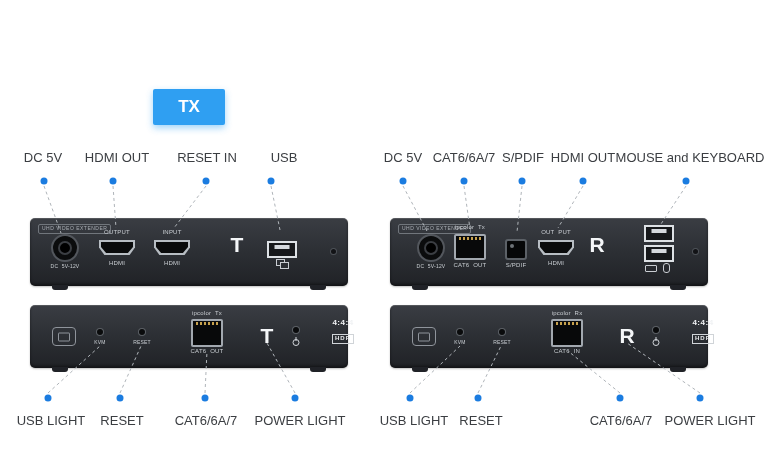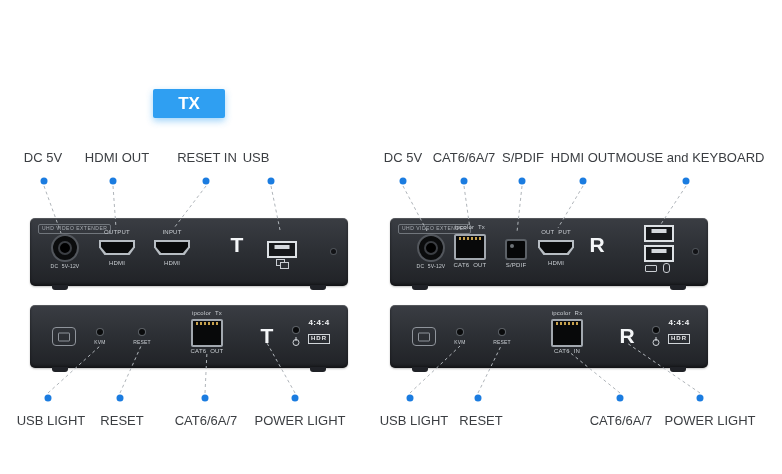--- a/index.html
+++ b/index.html
@@ -1,37 +1,37 @@
 <!DOCTYPE html>
 <html><head>
 <meta charset="utf-8">
 <style>
   html,body{margin:0;padding:0;background:#ffffff;}
   .canvas{position:relative;width:782px;height:474px;background:#ffffff;font-family:"Liberation Sans",sans-serif;overflow:hidden;}
   .title{position:absolute;top:14px;left:0;width:100%;text-align:center;font-size:29px;color:#2c68c0;letter-spacing:.5px;}
-  .io-badge{position:absolute;width:72px;height:29px;background:#2f9ff2;color:#fff;font-size:17px;font-weight:bold;display:flex;align-items:center;justify-content:center;border-radius:2px;box-shadow:0 3px 7px rgba(47,159,242,.45);}
+  .io-badge{position:absolute;width:72px;height:36px;background:#2f9ff2;color:#fff;font-size:17px;font-weight:bold;display:flex;align-items:center;justify-content:center;border-radius:2px;box-shadow:0 3px 7px rgba(47,159,242,.45);}
   .callout{position:absolute;transform:translateX(-50%);font-size:13px;color:#3b3e42;white-space:nowrap;}
   .panel{position:absolute;width:318px;background:linear-gradient(180deg,#3a3d43 0%,#2c2f34 50%,#202226 100%);border-radius:5px;box-shadow:inset 0 1px 0 rgba(255,255,255,.14),inset 0 -2px 3px rgba(0,0,0,.45),0 1px 2px rgba(0,0,0,.25);}
   .foot{position:absolute;width:16px;height:5px;bottom:-4px;background:#202227;border-radius:0 0 3px 3px;}
   .plate{position:absolute;left:8px;top:6px;font-size:5px;line-height:1.5;letter-spacing:.5px;color:#a9aeb4;border:1px solid #71767c;border-radius:2px;padding:0 3px;white-space:nowrap;}
   .tinylabel{position:absolute;transform:translateX(-50%);font-size:6px;line-height:1;color:#c9cdd2;letter-spacing:.2px;white-space:nowrap;word-spacing:2px;}
   .microlabel{font-size:5px;}
   .dc-jack{position:absolute;transform:translateX(-50%);width:24px;height:24px;border-radius:50%;background:#0b0c0d;border:2px solid #53575d;}
   .dc-jack-inner{position:absolute;left:50%;top:50%;width:10px;height:10px;border-radius:50%;background:#000;border:2px solid #3b3e43;transform:translate(-50%,-50%);}
   .hdmi-port{position:absolute;transform:translateX(-50%);width:36px;height:15px;background:#b7bdc3;clip-path:polygon(0 0,100% 0,100% 50%,85% 100%,15% 100%,0 50%);}
   .hdmi-port-inner{position:absolute;left:2px;top:2px;right:2px;bottom:2px;background:#0a0b0c;clip-path:polygon(0 0,100% 0,100% 45%,84% 100%,16% 100%,0 45%);}
   .usb-port{position:absolute;transform:translateX(-50%);width:26px;height:13px;background:#16181b;border:2px solid #dde1e5;}
   .usb-tongue{position:absolute;left:50%;top:2px;transform:translateX(-50%);width:15px;height:4px;background:#d4d8dd;}
   .rj45{position:absolute;transform:translateX(-50%);background:#08090a;border:2px solid #a2a8af;border-radius:2px;}
   .rj45-pins{position:absolute;top:1px;left:3px;right:3px;height:3px;background:repeating-linear-gradient(90deg,#c8a24e 0 2px,#0a0b0c 2px 4px);}
   .spdif{position:absolute;transform:translateX(-50%);width:18px;height:17px;background:#060708;border:2px solid #5c6167;border-radius:3px;}
   .spdif-shine{position:absolute;left:3px;top:3px;width:4px;height:4px;border-radius:50%;background:#6d7277;}
   .hole{position:absolute;transform:translateX(-50%);width:6px;height:6px;border-radius:50%;background:#0a0b0c;box-shadow:0 0 0 1px #5b5f65;}
   .logo-letter{position:absolute;transform:translateX(-50%);color:#f4f6f8;font-weight:bold;font-size:21px;line-height:1;}
-  .hdr-badge{position:absolute;transform:translateX(-50%);text-align:center;line-height:1;}
+  .hdr-badge{position:absolute;transform:translateX(-50%);text-align:center;line-height:1;margin-left:24px;}
   .hdr-l1{font-size:8px;font-weight:bold;color:#f0f2f4;letter-spacing:.5px;}
   .hdr-l2{margin-top:2px;font-size:6px;font-weight:bold;color:#eceef0;border:1px solid #d0d4d8;padding:0 2px;display:inline-block;letter-spacing:1px;line-height:1.3;}
   .feature-icon{position:absolute;width:22px;height:17px;border:1px solid #8f949b;border-radius:4px;}
   .feature-icon-inner{position:absolute;left:50%;top:50%;transform:translate(-50%,-50%);width:10px;height:7px;border:1px solid #8f949b;border-radius:1px;}
   .screw{position:absolute;width:5px;height:5px;border-radius:50%;background:#121316;box-shadow:0 0 0 1px #4d5157;}
   .power-glyph{position:absolute;transform:translateX(-50%);width:9px;height:9px;}
   .power-ring{position:absolute;left:1px;top:2px;width:7px;height:7px;border:1px solid #d3d7db;border-radius:50%;box-sizing:border-box;}
   .power-stick{position:absolute;left:4px;top:0;width:1px;height:4px;background:#d3d7db;}
   .kbd-icon{position:absolute;width:10px;height:5px;border:1px solid #c9cdd2;border-radius:1px;}
   .mouse-icon{position:absolute;width:5px;height:8px;border:1px solid #c9cdd2;border-radius:3px;}
@@ -44,21 +44,21 @@
 <body>
 
 <div class="canvas">
 
 
   <div class="io-badge" style="left:153px;top:89px">TX</div>
 
   <div class="callout" style="left:43px;top:150px">DC 5V</div>
   <div class="callout" style="left:117px;top:150px">HDMI OUT</div>
   <div class="callout" style="left:207px;top:150px">RESET IN</div>
-  <div class="callout" style="left:256px;top:150px">USB</div>
+  <div class="callout" style="left:284px;top:150px">USB</div>
   <div class="callout" style="left:403px;top:150px">DC 5V</div>
   <div class="callout" style="left:464px;top:150px">CAT6/6A/7</div>
   <div class="callout" style="left:523px;top:150px">S/PDIF</div>
   <div class="callout" style="left:583px;top:150px">HDMI OUT</div>
   <div class="callout" style="left:690px;top:150px">MOUSE and KEYBOARD</div>
 
   <div class="callout" style="left:51px;top:413px">USB LIGHT</div>
   <div class="callout" style="left:122px;top:413px">RESET</div>
   <div class="callout" style="left:206px;top:413px">CAT6/6A/7</div>
   <div class="callout" style="left:300px;top:413px">POWER LIGHT</div>

